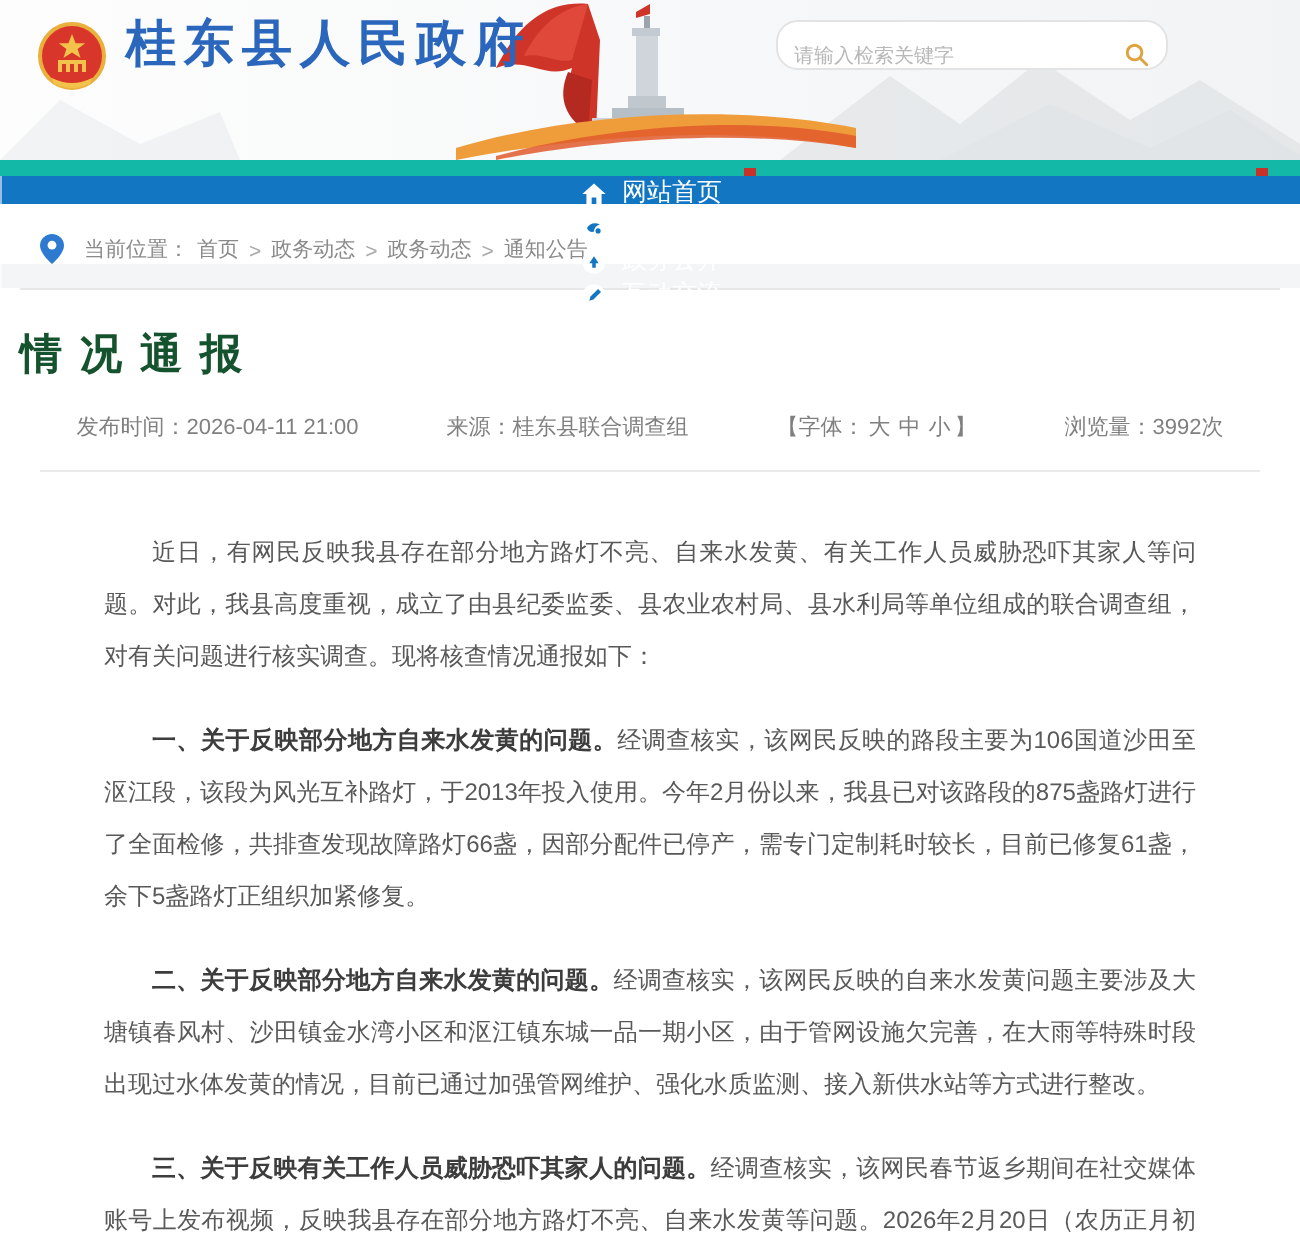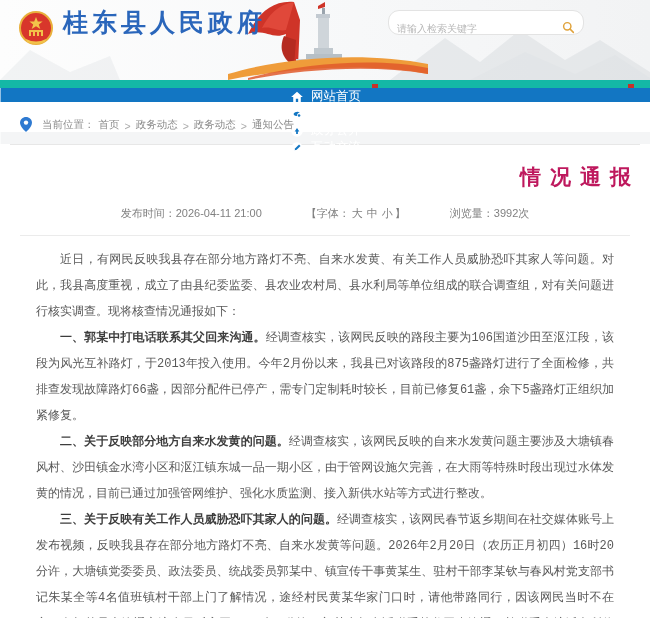--- a/index.html
+++ b/index.html
@@ -30,26 +30,26 @@
   
   .crumb { height:30px; background:#fff; display:flex; align-items:flex-end; padding-left:20px; font-size:10.5px; color:#8a8a8a; }
   .crumb .pin { width:12px; height:15px; margin-right:10px; }
   .crumb a { color:#8a8a8a; text-decoration:none; margin:0 4px; cursor:pointer; }
   .crumb .sep { color:#aaa; margin:0 1px; }
 
   .gray-band { height:12px; background:#f4f5f6; }
 
   
   .card { background:#fff; min-height:464px; border-top:1px solid #e7e7e7; margin:0 10px; padding-top:18px; }
-  .a-title { text-align:right; font-size:21px; font-weight:bold; color:#be185d; letter-spacing:9px; }
+  .a-title { text-align:left; font-size:21px; font-weight:bold; color:#14532d; letter-spacing:9px; }
   .a-meta { display:flex; justify-content:center; gap:44px; margin-top:15px; font-size:11px; color:#808080; }
   .a-meta .fsz { cursor:pointer; margin:0 2px; }
   .a-div { border-top:1px solid #ebebeb; margin:14px 10px 0; }
   .a-body { padding:11px 26px 0; font-size:12px; line-height:26px; color:#595959; text-align:justify; }
-  .a-body p { text-indent:2em; margin:0;font-family:Liberation Mono, monospace; }
+  .a-body p { text-indent:2em; margin:16px; }
   .a-body b { color:#3d3d3d; }
 </style>
 </head>
 <body>
 
 <div class="page">
 
   <div class="banner">
     <svg class="mountains" width="300" height="80" viewBox="0 0 300 80">
       <path d="M40,80 L95,38 L130,62 L170,30 L215,60 L250,40 L300,72 L300,80 Z" fill="#d9dde0"></path>
@@ -162,32 +162,35 @@
   <div class="gray-band"></div>
 
   <div class="card">
     <div class="a-title">情况通报</div>
 
     <div class="a-meta">
       <span>
         <span>发布时间：</span><span>2026-04-11 21:00</span>
       </span>
       <span>
+        <span>来源：</span><span>桂东县联合调查组</span>
+      </span>
+      <span>
         <span>【字体：</span><span class="fsz">大</span><span class="fsz">中</span><span class="fsz">小</span><span>】</span>
       </span>
       <span>
         <span>浏览量：</span><span>3992次</span>
       </span>
     </div>
 
     <div class="a-div"></div>
 
     <div class="a-body">
       <p><b></b><span>近日，有网民反映我县存在部分地方路灯不亮、自来水发黄、有关工作人员威胁恐吓其家人等问题。对此，我县高度重视，成立了由县纪委监委、县农业农村局、县水利局等单位组成的联合调查组，对有关问题进行核实调查。现将核查情况通报如下：</span></p>
-      <p><b>一、郭某中打电话联系其父回来沟通。</b><span>经调查核实，该网民反映的路段主要为106国道沙田至沤江段，该段为风光互补路灯，于2013年投入使用。今年2月份以来，我县已对该路段的875盏路灯进行了全面检修，共排查发现故障路灯66盏，因部分配件已停产，需专门定制耗时较长，目前已修复61盏，余下5盏路灯正组织加紧修复。</span></p>
+      <p><b>一、关于反映部分地方自来水发黄的问题。</b><span>经调查核实，该网民反映的路段主要为106国道沙田至沤江段，该段为风光互补路灯，于2013年投入使用。今年2月份以来，我县已对该路段的875盏路灯进行了全面检修，共排查发现故障路灯66盏，因部分配件已停产，需专门定制耗时较长，目前已修复61盏，余下5盏路灯正组织加紧修复。</span></p>
       <p><b>二、关于反映部分地方自来水发黄的问题。</b><span>经调查核实，该网民反映的自来水发黄问题主要涉及大塘镇春风村、沙田镇金水湾小区和沤江镇东城一品一期小区，由于管网设施欠完善，在大雨等特殊时段出现过水体发黄的情况，目前已通过加强管网维护、强化水质监测、接入新供水站等方式进行整改。</span></p>
       <p><b>三、关于反映有关工作人员威胁恐吓其家人的问题。</b><span>经调查核实，该网民春节返乡期间在社交媒体账号上发布视频，反映我县存在部分地方路灯不亮、自来水发黄等问题。2026年2月20日（农历正月初四）16时20分许，大塘镇党委委员、政法委员、统战委员郭某中、镇宣传干事黄某生、驻村干部李某钦与春风村党支部书记朱某全等4名值班镇村干部上门了解情况，途经村民黄某华家门口时，请他带路同行，因该网民当时不在家，在与其母亲沟通交流未果后离开；16时40分许，郭某中打电话联系其父回来沟通，并联系大塘派出所值班民警前来释法说理；17时08分，派出所民警黄某魏和村辅警黄某能来到现场与镇村干部一起，仅与其父在黄某华家前坪进行沟通交流，17时20分许离开。调查组通过询问当时在场人员及调取相关视频资料，发现个别干部在沟通交流过程中，存在工作方式简单、沟通态度生硬、言语不当等情形，造成了不良影响。经研究，依规依纪给予郭某中诫勉处理，给予其他5名工作人员批评教育处理。</span></p>
 
     </div>
 
   </div>
 
 </div>
 
 </body></html>

